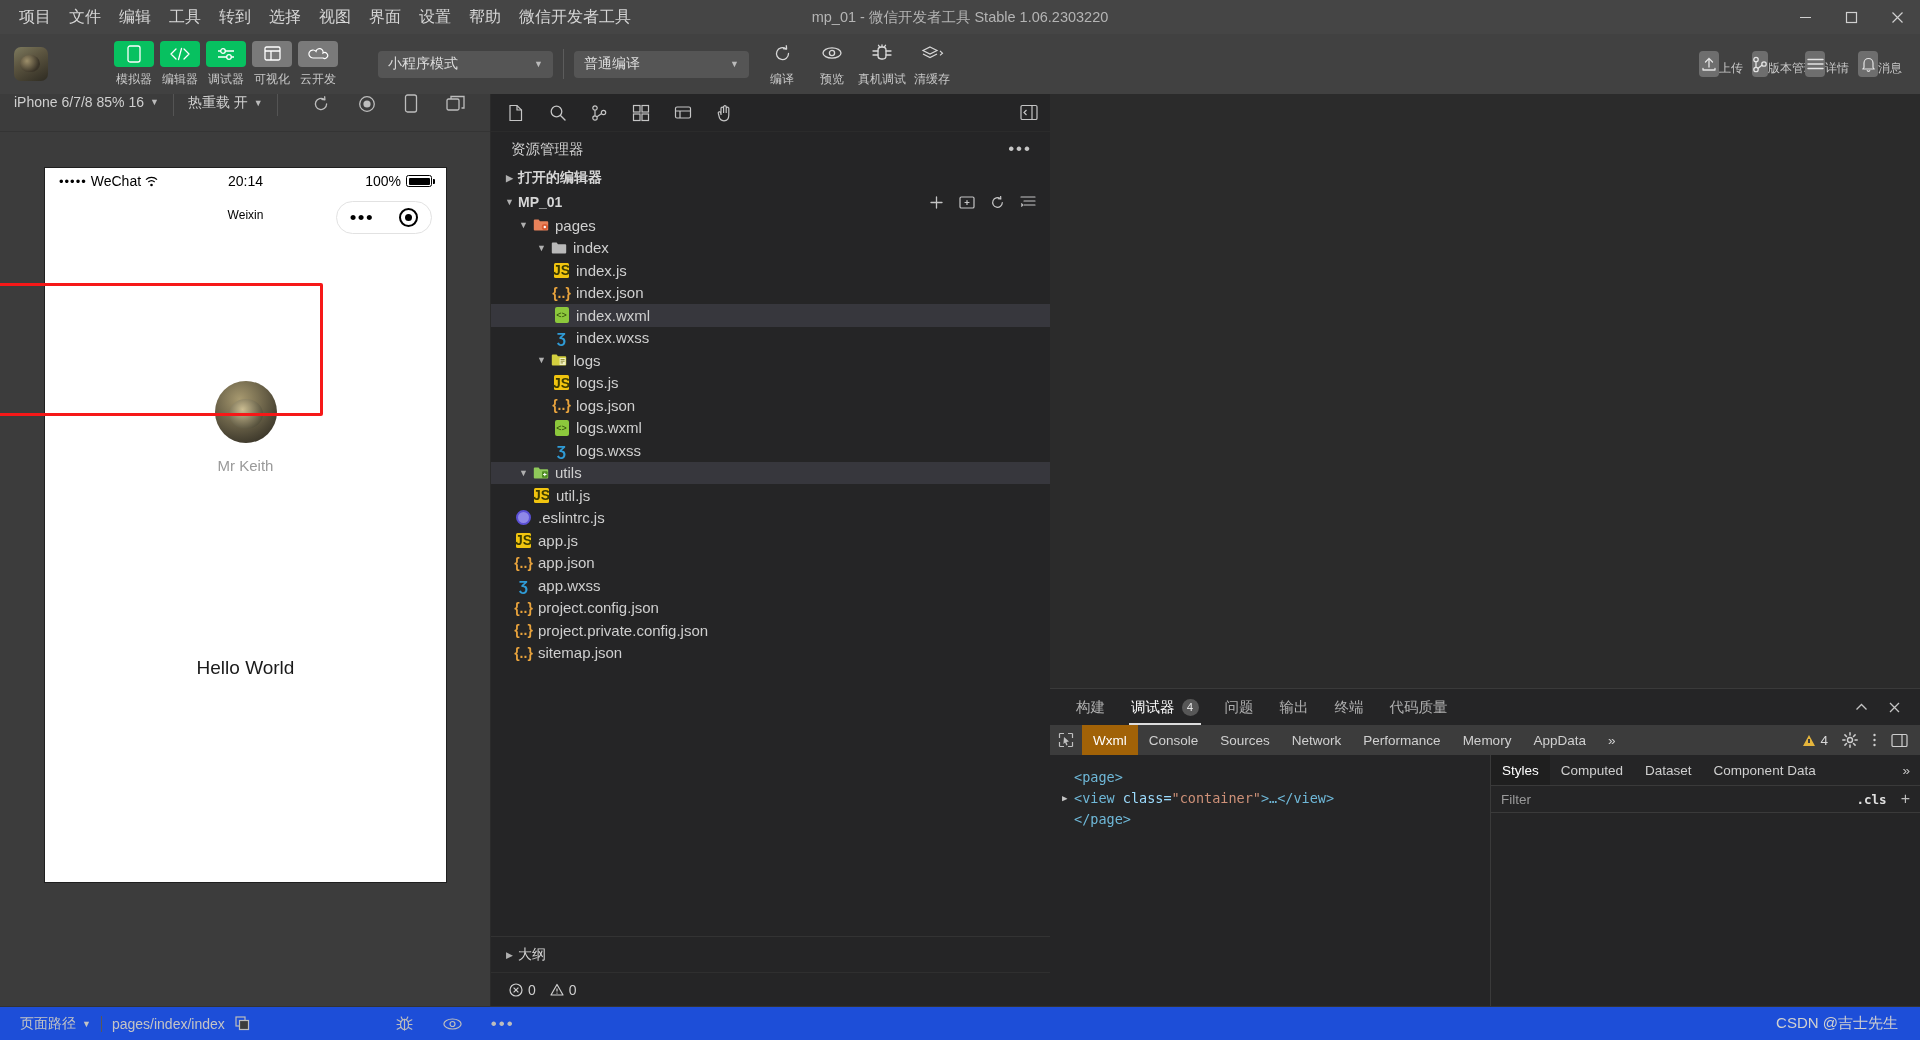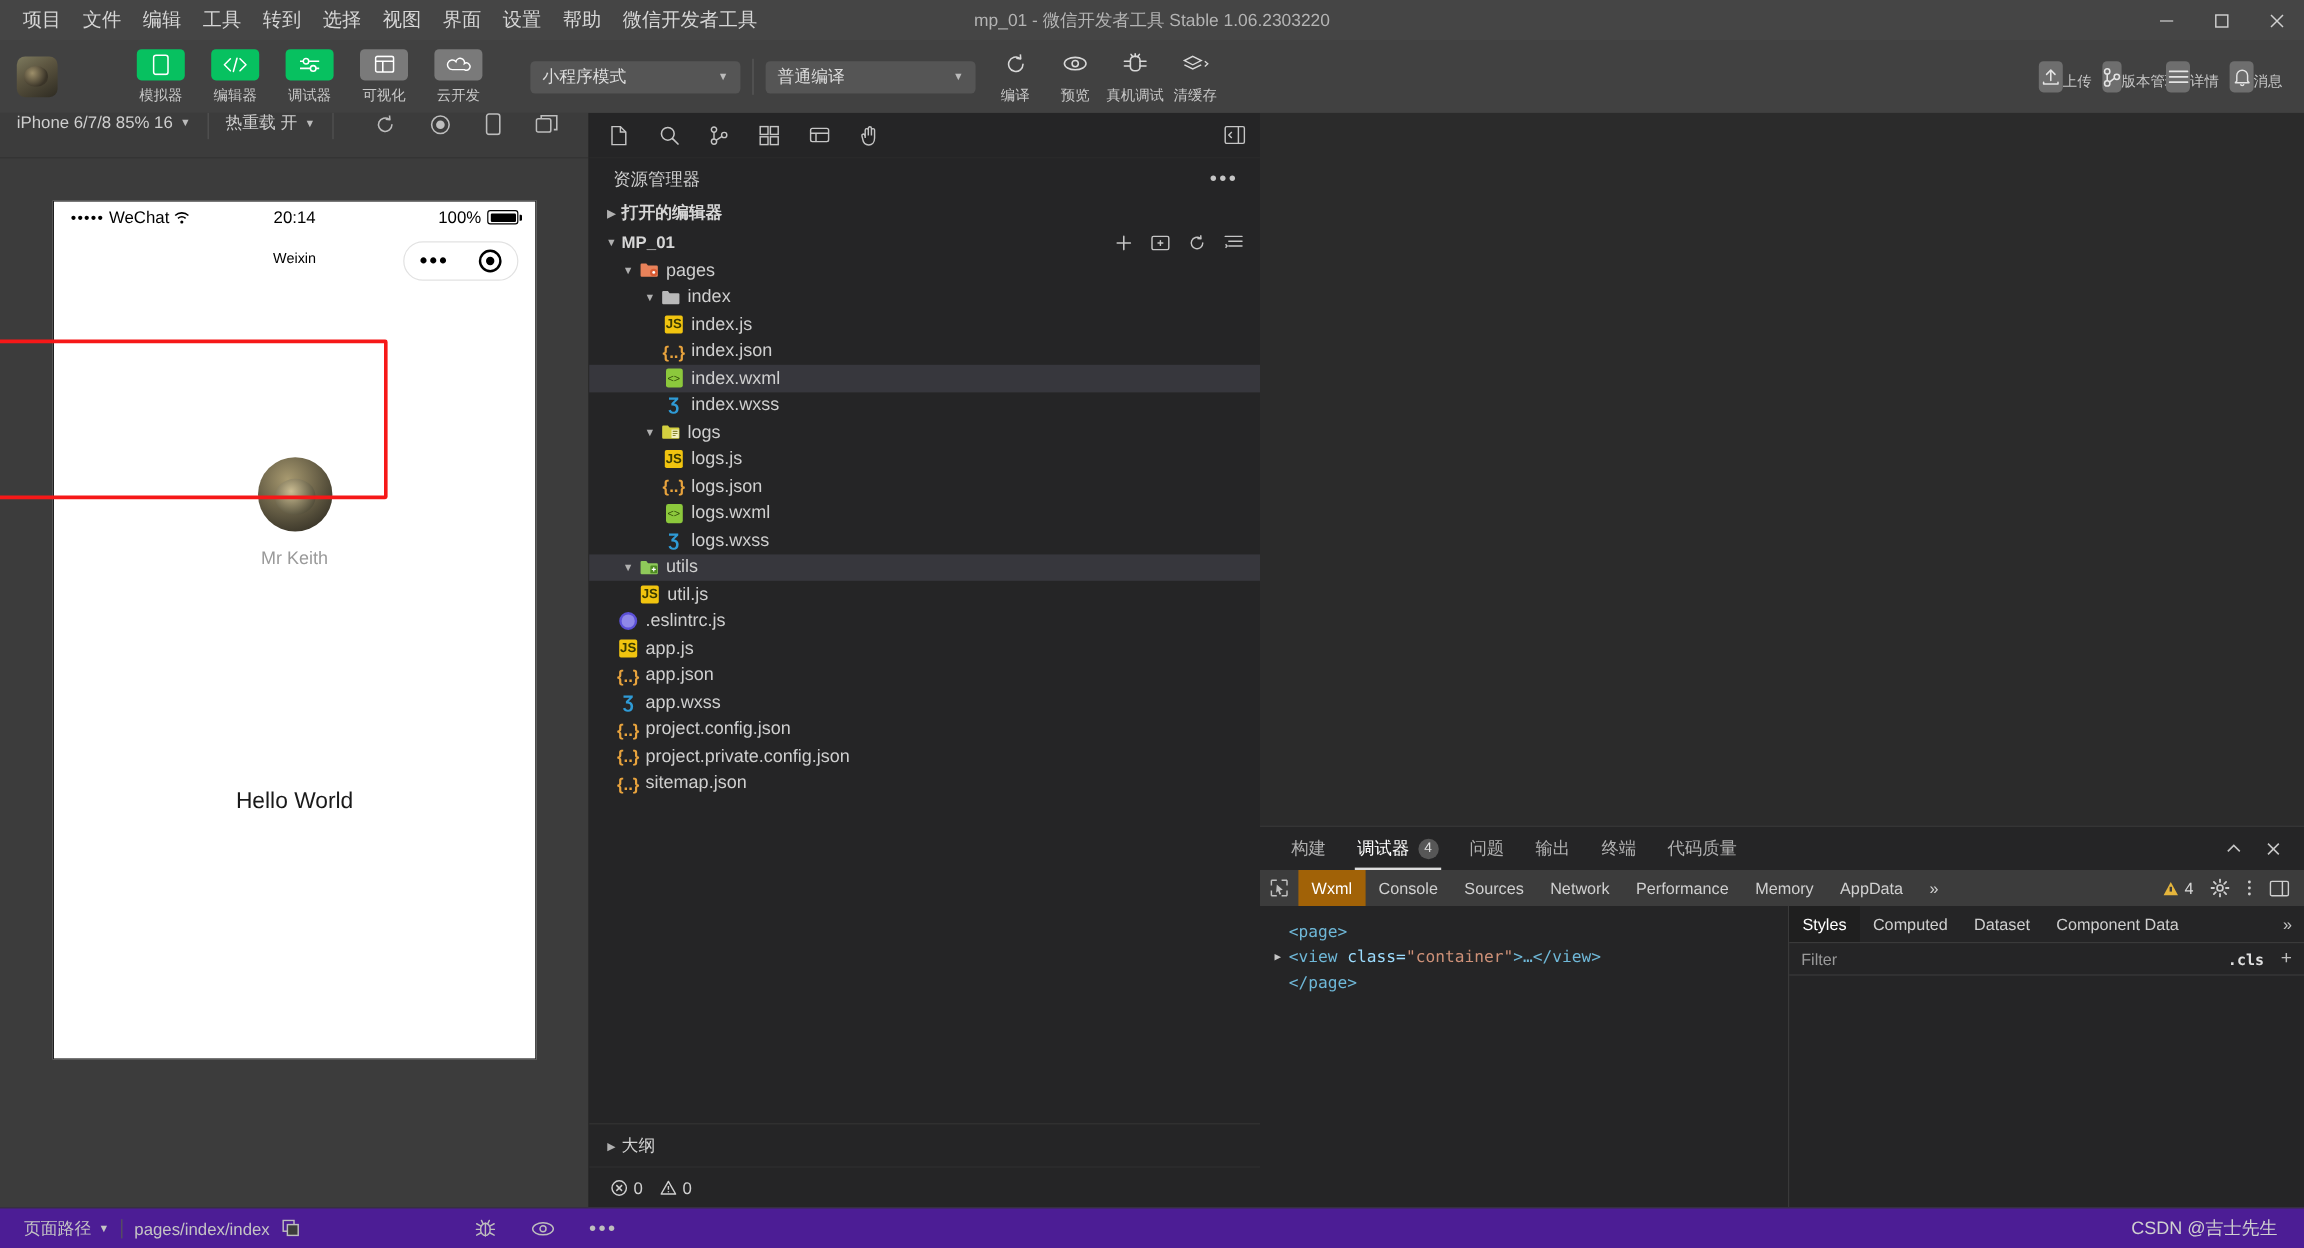--- a/index.html
+++ b/index.html
@@ -38,21 +38,21 @@
   }
   .avatar {
     width: 34px; height: 34px; border-radius: 7px; margin-left: 14px; overflow: hidden;
     background: linear-gradient(150deg,#7d7a5e 0%, #5c5540 40%, #2e2b22 100%);
     position: relative; flex: 0 0 34px;
   }
   .avatar::after{
     content:""; position:absolute; left:6px; top:8px; width:20px; height:17px; border-radius:50% 50% 45% 45%;
     background: radial-gradient(circle at 35% 35%, #9d8f6a, #3a3428 70%);
   }
-  .tgroup { display: flex; align-items: flex-start; gap: 22px; }
+  .tgroup { display: flex; align-items: flex-start; gap: 6px; }
   .tgroup.left { margin-left: 66px; }
   .tbtn {
     width: 40px; display: flex; flex-direction: column; align-items: center; cursor: default;
   }
   .tbtn .box {
     width: 40px; height: 26px; border-radius: 4px; display: flex; align-items: center; justify-content: center;
   }
   .tbtn .box.green { background: #07c160; }
   .tbtn .box.grey  { background: #7a7a7a; }
   .tbtn .lbl { font-size: 12px; color: #c8c8c8; margin-top: 4px; white-space: nowrap; }
@@ -146,21 +146,21 @@
   .row {
     height: 22.5px; display: flex; align-items: center; font-size: 15px; color: #cfcfcf;
     padding-left: 10px; white-space: nowrap; position: relative;
   }
   .row.sel-row { background: #37373d; }
   .row .arrow { width: 17px; text-align: center; font-size: 9px; color: #b0b0b0; flex:0 0 17px;}
   .row .fname { margin-left: 6px; }
   .row.section { font-weight: bold; font-size: 14px; color: #d6d6d6; height: 24px;}
   .fi { width: 17px; height: 17px; flex:0 0 17px; display:inline-flex; align-items:center; justify-content:center; }
   .ind1{ padding-left: 24px;} .ind2{ padding-left: 42px;} .ind3{ padding-left: 62px;}
-  .js-ico{ width:15px;height:15px;background:#f1c40f;color:#3b3b00;font-size:11px;font-weight:bold;
+  .js-ico{ width:15px;height:15px;background:#f1c40f;color:#3b3b00;font-size:14px;font-weight:bold;
            display:flex;align-items:center;justify-content:center;border-radius:1.5px;}
   .json-ico{ color:#e8a33d; font-size:14px; font-weight:bold;}
   .wxml-ico{ width:14px;height:16px;background:#8cc83c;border-radius:2px;color:#2c4406;font-size:9px;
              display:flex;align-items:center;justify-content:center;}
   .wxss-ico{ color:#2f9bd6; font-size:15px; font-weight:bold; transform:scaleX(-1);}
   .eslint-ico{ width:15px;height:15px;border-radius:50%;border:2.5px solid #5b50d6;background:#8f88e8;}
   .exp-outline {
     margin-top:auto; border-top:1px solid #333; height: 36px; display:flex; align-items:center;
     padding-left:10px; font-size:14px; color:#d2d2d2;
   }
@@ -226,21 +226,21 @@
   .st-filter {
     height:28px; display:flex; align-items:center; border-top:1px solid #3a3a3a; border-bottom:1px solid #3a3a3a;
     font-size:13.5px; color:#9a9a9a; padding:0 10px;
   }
   .st-filter .cls{ margin-left:auto; color:#e0e0e0; font-weight:bold; font-family:"DejaVu Sans Mono",monospace; font-size:12.5px;}
   .st-filter .plus{ margin-left:14px; color:#bdbdbd; font-size:16px;}
   .st-rest{ flex:1 1 auto; }
 
   
   .statusbar {
-    height: 34px; flex: 0 0 34px; background: #4c1d95; display:flex; align-items:center;
+    height: 34px; flex: 0 0 34px; background: #1d4ed8; display:flex; align-items:center;
     font-size:14px; color:#c4c4c4; border-top:1px solid #333;
   }
   .sbl { display:flex; align-items:center; padding-left: 10px; gap: 0;}
   .sbl .seg{ padding: 0 10px; display:flex; align-items:center; white-space:nowrap;}
   .sbl .seg .car{font-size:9px;margin-left:6px;}
   .sbl .div{width:1px;height:16px;background:#585858;}
   .sb-ic-group{ display:flex; align-items:center; gap:28px; margin-left:135px; color:#bdbdbd;}
   .watermark { margin-left:auto; padding-right:22px; font-size:15px; color:#d0d0d0;}
   .dots3{ letter-spacing:2px; font-size:17px; line-height:8px;}
   svg { display:block; }

